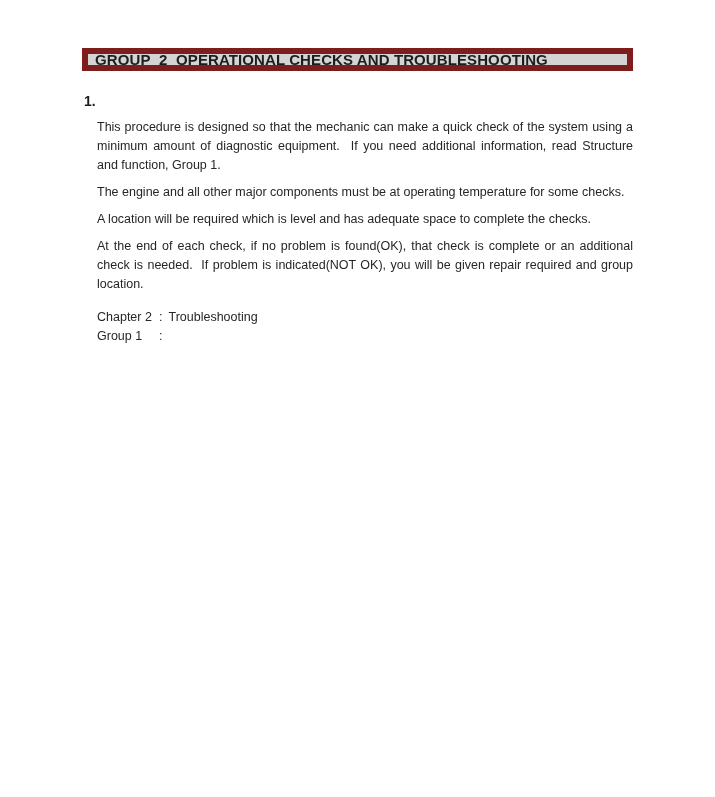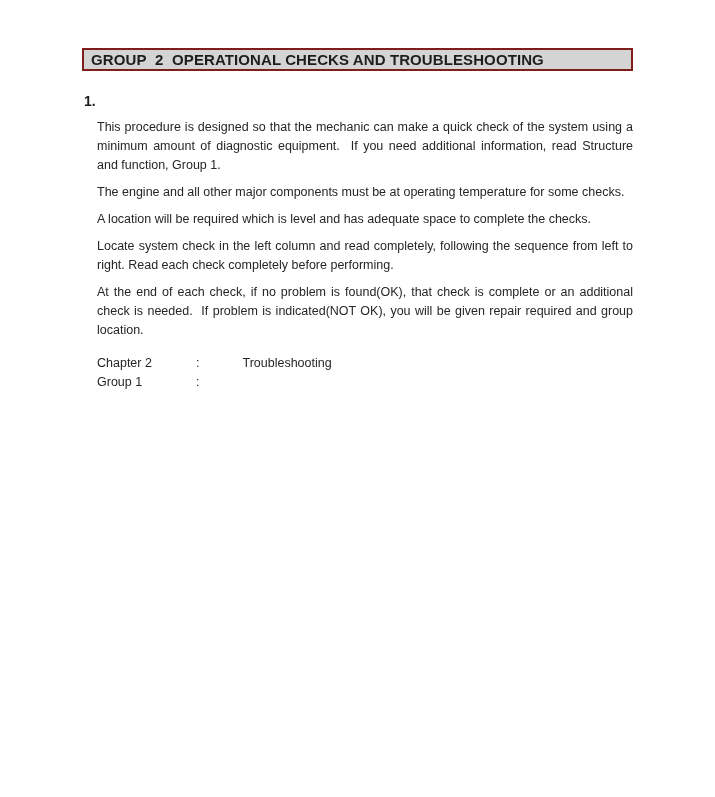--- a/index.html
+++ b/index.html
@@ -19,21 +19,21 @@
     background: #ffffff;
     overflow: hidden;
   }
   .header-box {
     position: absolute;
     left: 82px;
     top: 48px;
     width: 551px;
     height: 23px;
     background: #d4d4d4;
-    border: 2px solid #7f1d1d;
+    border: 6px solid #7f1d1d;
     display: flex;
     align-items: center;
     padding-left: 7px;
   }
   .header-box .header-title {
     font-size: 15px;
     font-weight: bold;
     letter-spacing: 0.1px;
     color: #1d1d1d;
     white-space: nowrap;
@@ -59,21 +59,21 @@
     font-size: 12.5px;
     line-height: 19px;
   }
   .para {
     text-align: justify;
     margin-bottom: 8px;
   }
   .para.tight { margin-bottom: 0; }
   .para-group { margin-bottom: 8px; }
   .references { margin-top: 14px; }
-  .ref-row { display: flex; gap: 37px; }
+  .ref-row { display: flex; }
   .ref-label { width: 62px; flex: 0 0 62px; }
   .ref-colon { margin-right: 6px; }
 </style>
 </head>
 <body>
 
 <div class="page">
 
   <div class="header-box">
     <span class="header-title">GROUP&nbsp; 2&nbsp; OPERATIONAL CHECKS AND TROUBLESHOOTING</span>
@@ -86,21 +86,20 @@
     </div>
 
     <div class="content">
 
       <p class="para">This procedure is designed so that the mechanic can make a quick check of the system using a minimum amount of diagnostic equipment.&nbsp; If you need additional information, read Structure and function, Group 1.</p>
 
       <p class="para">The engine and all other major components must be at operating temperature for some checks.</p>
 
       <p class="para">A location will be required which is level and has adequate space to complete the checks.</p>
 
-      <p class="para">Locate system check in the left column and read completely, following the sequence from left to right. Read each check completely before performing.</p>
 
       <div class="para-group">
         <p class="para tight">At the end of each check, if no problem is found(OK), that check is complete or an additional check is needed.&nbsp; If problem is indicated(NOT OK), you will be given repair required and group location.</p>
       </div>
 
       <div class="references">
         <div class="ref-row">
           <span class="ref-label">Chapter 2</span>
           <span class="ref-colon">:</span>
           <span class="ref-value">Troubleshooting</span>

